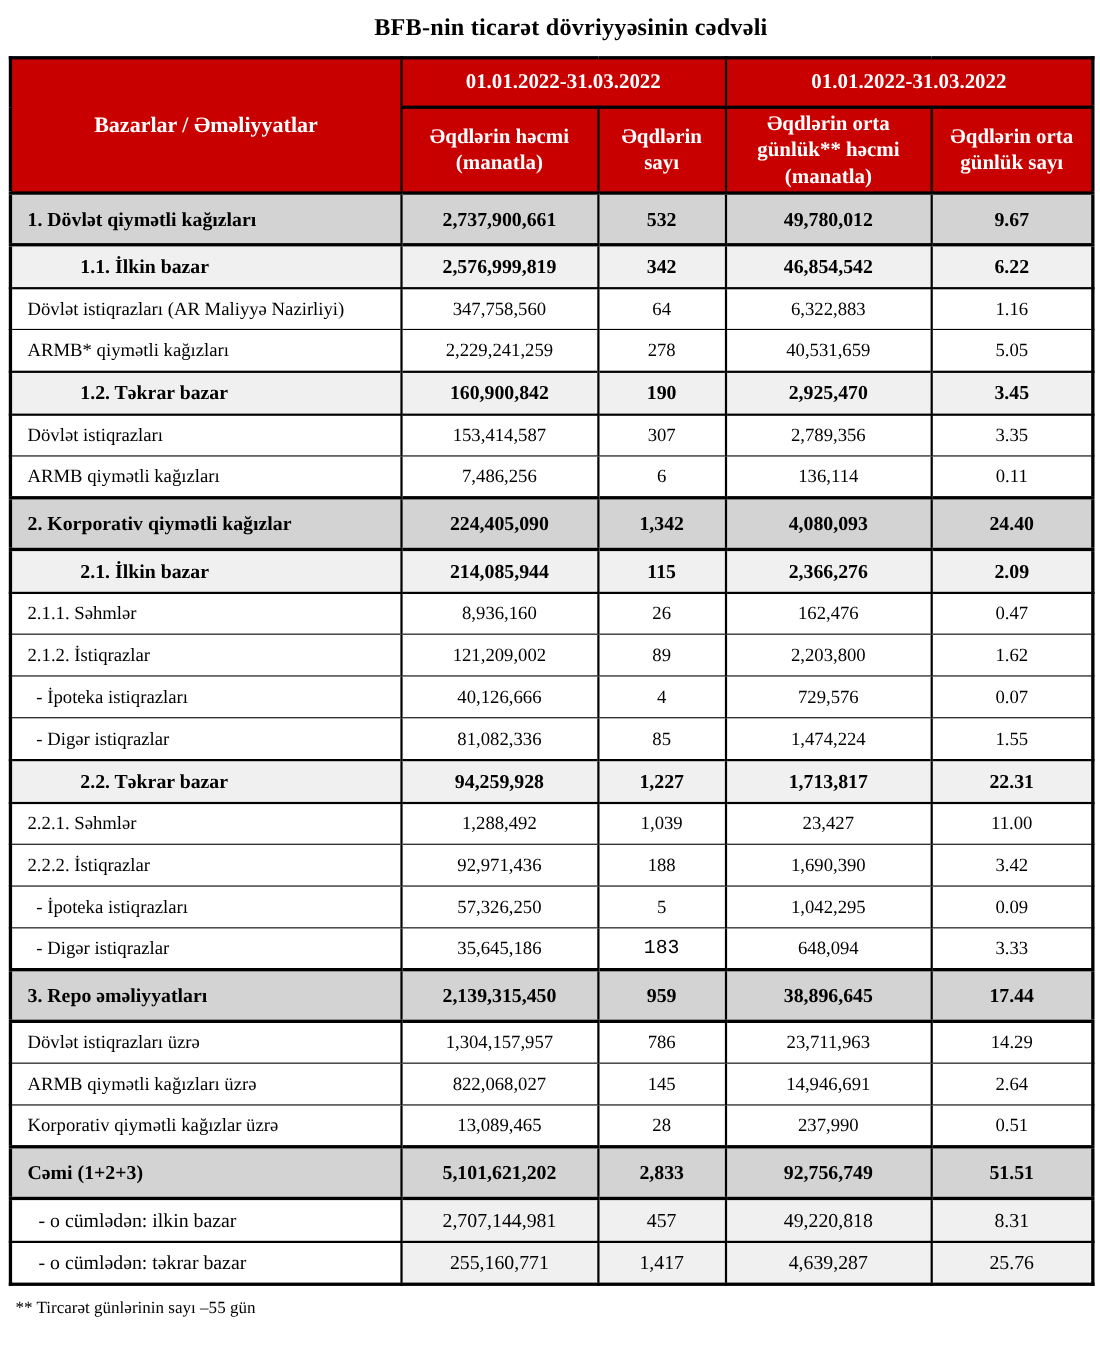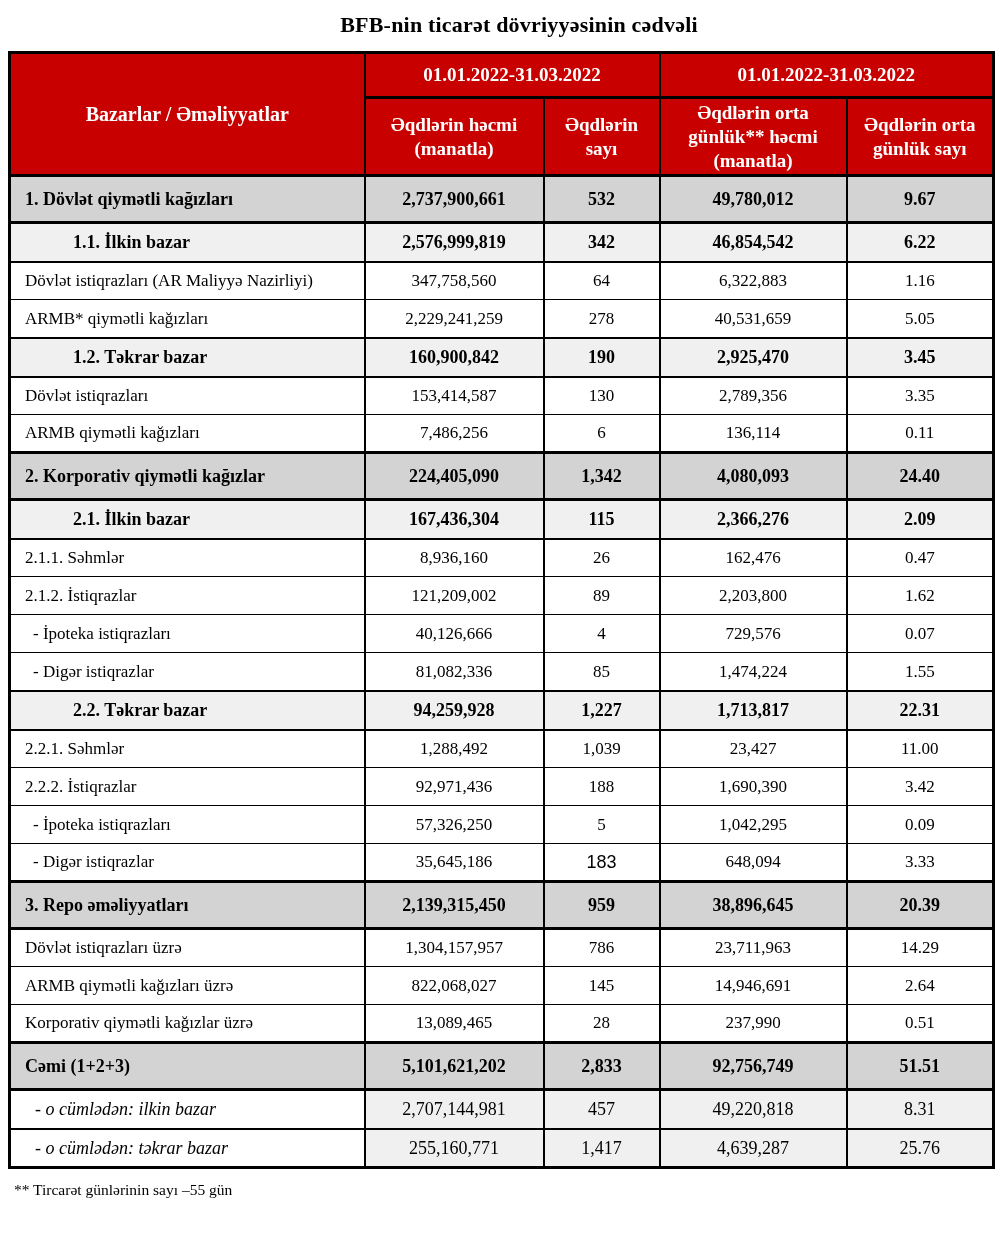--- a/index.html
+++ b/index.html
@@ -95,25 +95,24 @@
     font-weight: normal;
     font-size: 18px;
     height: 39px;
     border-top-width: 2px;
     border-bottom-width: 2px;
   }
   tr.row-totalsub td.label-cell {
     background: #FFFFFF;
     font-weight: normal;
     padding-left: 24px;
-    font-style: italic;
   }
   
   td.sans-count {
-    font-family: Liberation Sans, sans-serif;
+    font-family: Liberation Mono, monospace;
     font-size: 18px;
   }
   .footnotes {
     margin: 8px 0 0 14px;
     font-size: 15.5px;
     line-height: 1.65;
   }
   .footnotes div { white-space: pre; }
 </style>
 </head>
@@ -176,41 +175,41 @@
         <tr class="row-subsection">
           <td class="label-cell">1.2. Təkrar bazar</td>
           <td class="num-cell">160,900,842</td>
           <td class="num-cell">190</td>
           <td class="num-cell">2,925,470</td>
           <td class="num-cell">3.45</td>
         </tr>
         <tr class="row-regular">
           <td class="label-cell">Dövlət istiqrazları</td>
           <td class="num-cell">153,414,587</td>
-          <td class="num-cell">130</td>
+          <td class="num-cell">307</td>
           <td class="num-cell">2,789,356</td>
           <td class="num-cell">3.35</td>
         </tr>
         <tr class="row-regular">
           <td class="label-cell">ARMB qiymətli kağızları</td>
           <td class="num-cell">7,486,256</td>
           <td class="num-cell">6</td>
           <td class="num-cell">136,114</td>
           <td class="num-cell">0.11</td>
         </tr>
         <tr class="row-section">
           <td class="label-cell">2. Korporativ qiymətli kağızlar</td>
           <td class="num-cell">224,405,090</td>
           <td class="num-cell">1,342</td>
           <td class="num-cell">4,080,093</td>
           <td class="num-cell">24.40</td>
         </tr>
         <tr class="row-subsection">
           <td class="label-cell">2.1. İlkin bazar</td>
-          <td class="num-cell">167,436,304</td>
+          <td class="num-cell">214,085,944</td>
           <td class="num-cell">115</td>
           <td class="num-cell">2,366,276</td>
           <td class="num-cell">2.09</td>
         </tr>
         <tr class="row-regular">
           <td class="label-cell">2.1.1. Səhmlər</td>
           <td class="num-cell">8,936,160</td>
           <td class="num-cell">26</td>
           <td class="num-cell">162,476</td>
           <td class="num-cell">0.47</td>
@@ -269,21 +268,21 @@
           <td class="num-cell">35,645,186</td>
           <td class="num-cell sans-count">183</td>
           <td class="num-cell">648,094</td>
           <td class="num-cell">3.33</td>
         </tr>
         <tr class="row-section">
           <td class="label-cell">3. Repo əməliyyatları</td>
           <td class="num-cell">2,139,315,450</td>
           <td class="num-cell">959</td>
           <td class="num-cell">38,896,645</td>
-          <td class="num-cell">20.39</td>
+          <td class="num-cell">17.44</td>
         </tr>
         <tr class="row-regular">
           <td class="label-cell">Dövlət istiqrazları üzrə</td>
           <td class="num-cell">1,304,157,957</td>
           <td class="num-cell">786</td>
           <td class="num-cell">23,711,963</td>
           <td class="num-cell">14.29</td>
         </tr>
         <tr class="row-regular">
           <td class="label-cell">ARMB qiymətli kağızları üzrə</td>

